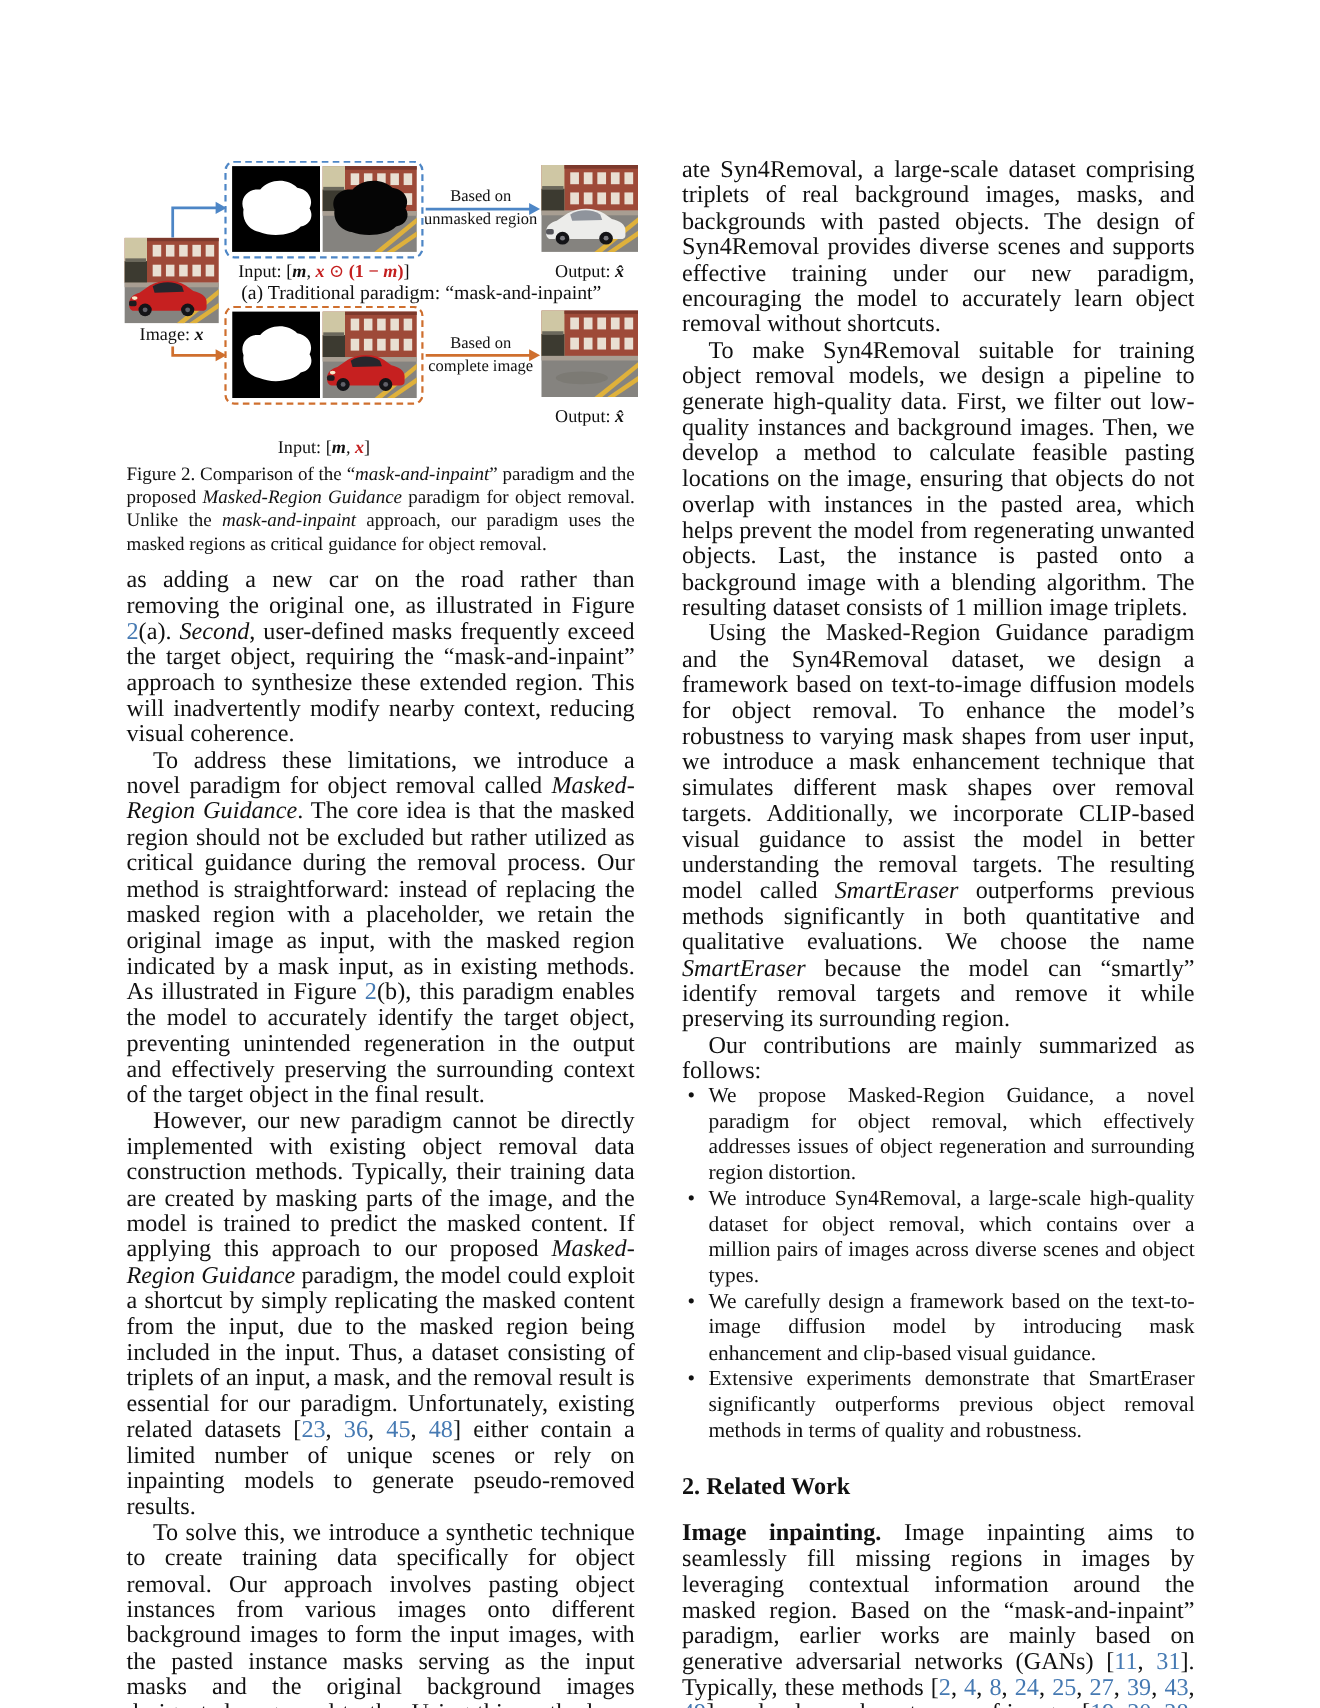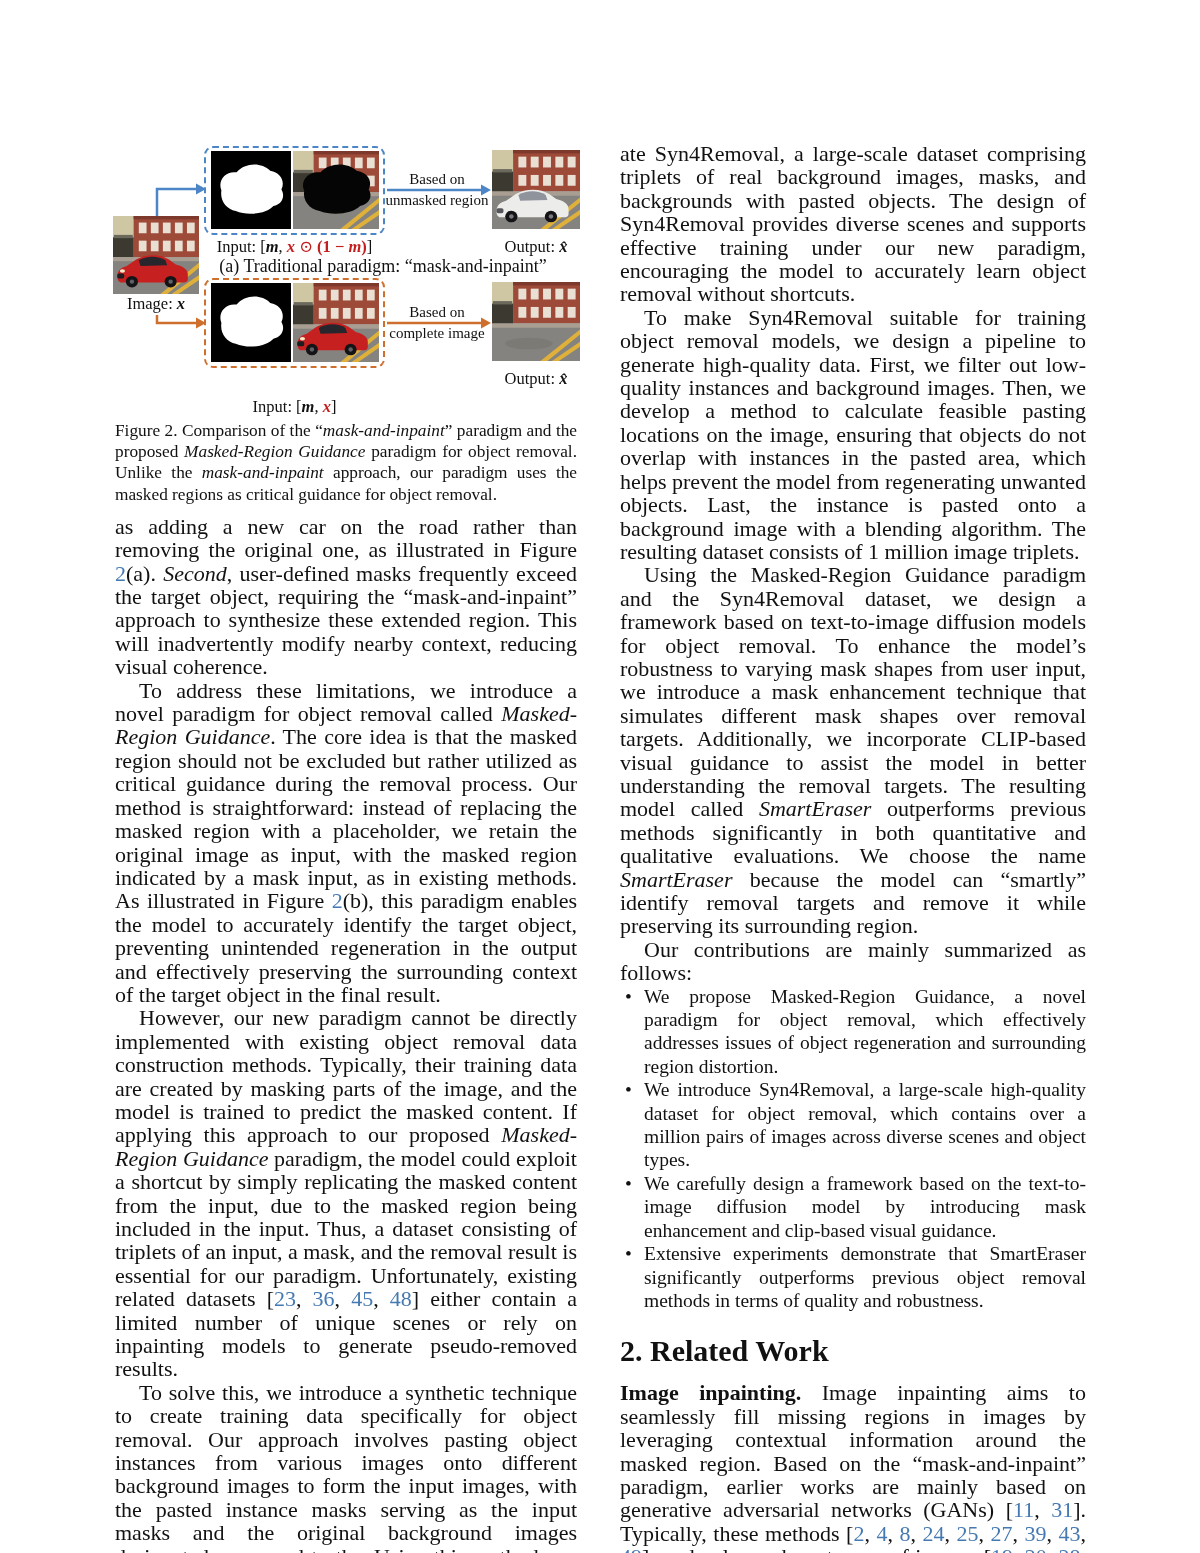--- a/index.html
+++ b/index.html
@@ -6,21 +6,21 @@
   .page{position:relative;width:1200px;height:1553px;background:#ffffff;margin:0 auto;
         font-family:"Liberation Serif","DejaVu Serif",serif;color:#111;overflow:hidden;}
 
   
   .col-left{position:absolute;left:115px;top:404px;width:462px;margin-top:16px;}
   .col-right{position:absolute;left:620px;top:142px;width:466px;}
 
   .para{margin:0;font-size:22px;line-height:23.4px;text-align:justify;text-indent:24px;}
   .noindent{text-indent:0;}
   .caption{font-size:17.3px;line-height:21.2px;text-align:justify;margin:0 0 10px 0;}
-  .heading{font-size:30px;line-height:26px;font-weight:bold;margin:26px 0 17px 0;}
+  .heading{font-size:22px;line-height:26px;font-weight:bold;margin:26px 0 17px 0;}
 
   .bullets{list-style:none;margin:0;padding:0;}
   .bullets li{position:relative;padding-left:24px;font-size:19.5px;line-height:23.4px;text-align:justify;}
   .blt{position:absolute;left:5px;top:0;}
 
   
   .i{font-style:italic;}
   .b{font-weight:bold;}
   .bi{font-weight:bold;font-style:italic;}
   .red{color:#c41f1f;}

